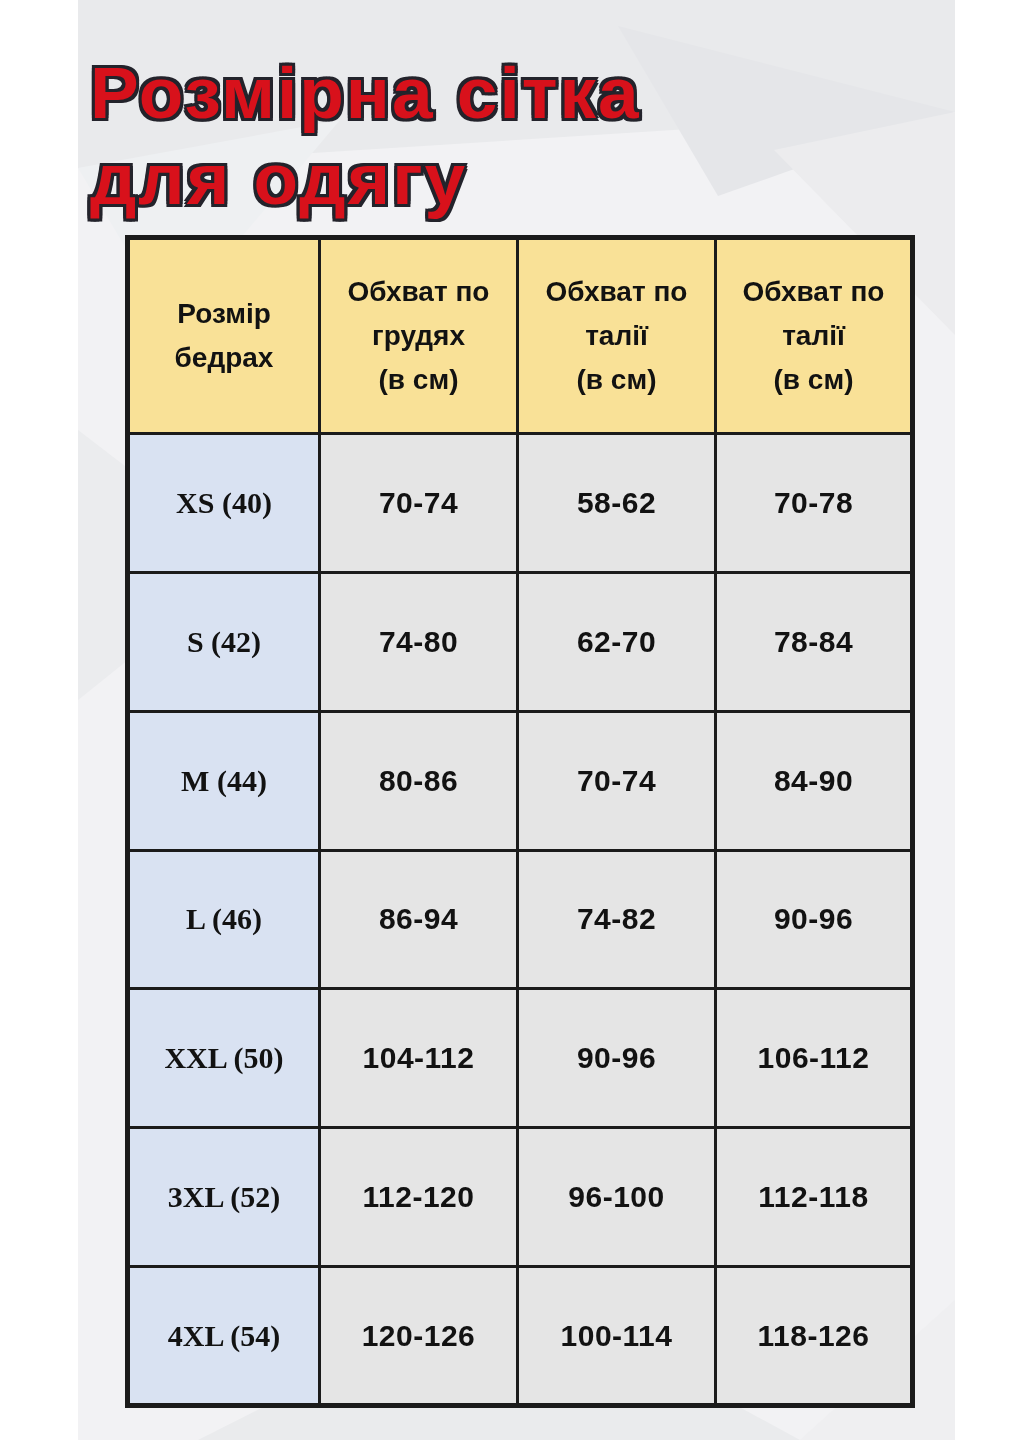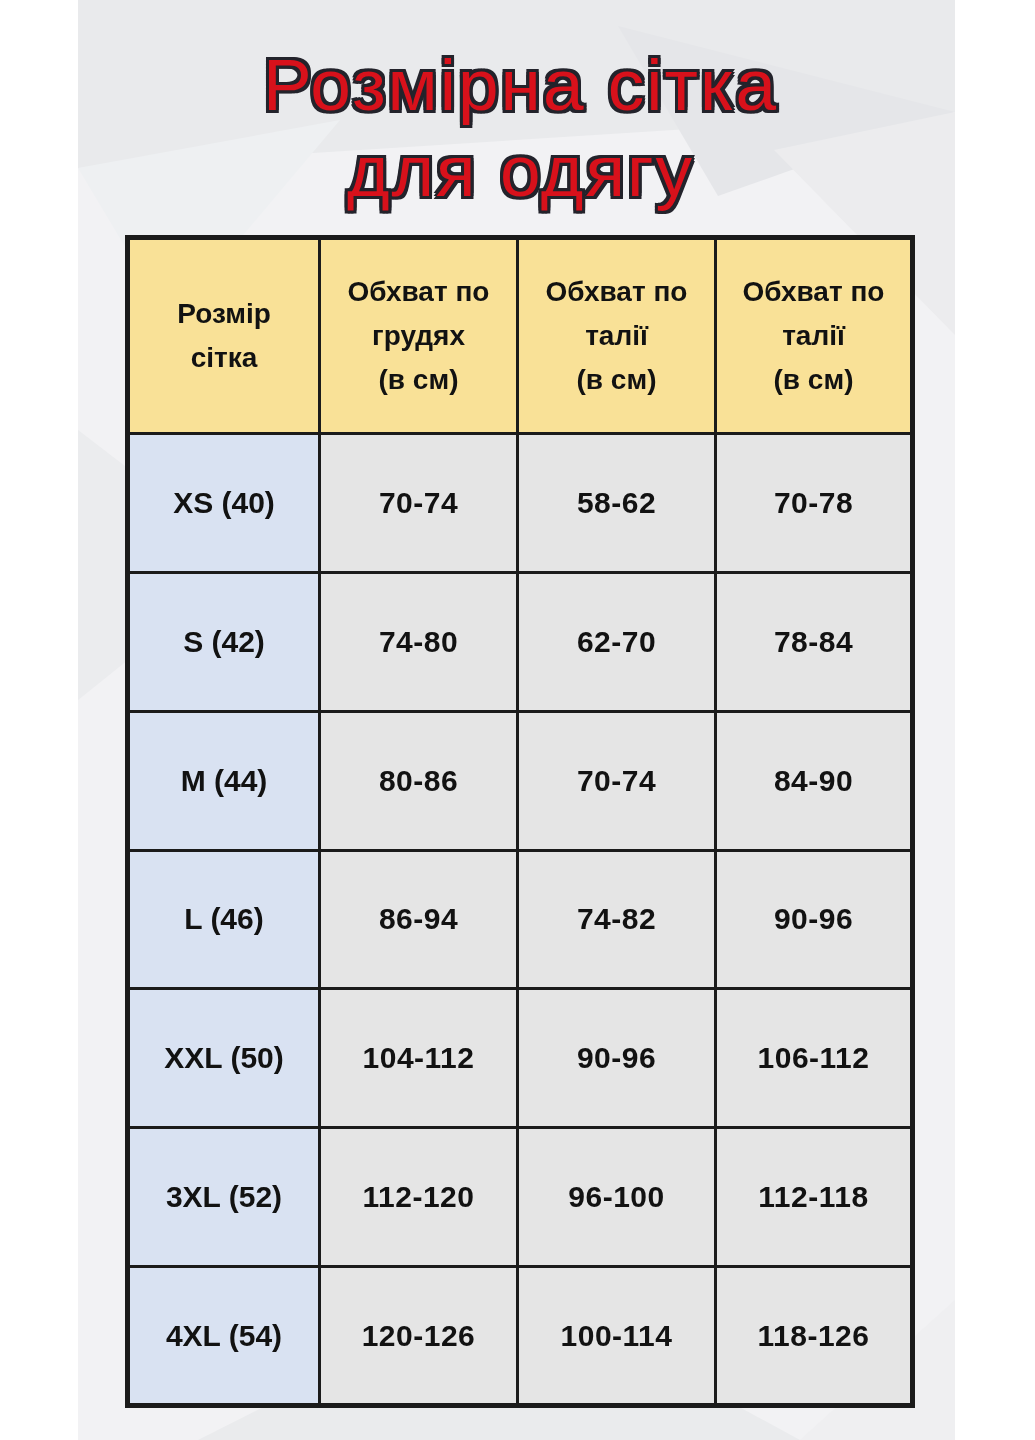--- a/index.html
+++ b/index.html
@@ -32,23 +32,23 @@
     left: 0;
     top: 0;
     width: 877px;
     height: 1440px;
   }
   .title {
     position: absolute;
     top: 38px;
     left: 0;
     width: 877px;
-    margin: 4px;
-    text-align: center;
-    font-weight: normal;
+    margin: 12px;
+    text-align: left;
+    font-weight: bold;
     font-size: 73px;
     line-height: 86px;
     letter-spacing: 2px;
     color: #d8111b;
     text-shadow:
       -3px -3px 0 #23232b,  3px -3px 0 #23232b,
       -3px  3px 0 #23232b,  3px  3px 0 #23232b,
       -3px  0   0 #23232b,  3px  0   0 #23232b,
        0   -3px 0 #23232b,  0    3px 0 #23232b;
   }
@@ -79,20 +79,21 @@
     font-size: 28px;
   }
   .size-table thead th span {
     display: block;
     line-height: 44px;
   }
   .size-table tbody tr { height: 97px; }
   .size-table tbody th {
     background: #d9e2f2;
     font-size: 30px;
+    font-family: Liberation Serif, serif;
   }
   .size-table tbody td {
     background: #e5e5e5;
     font-size: 30px;
     letter-spacing: 0.5px;
   }
 </style>
 </head>
 <body>
 
@@ -118,21 +119,21 @@
       <colgroup>
         <col style="width:192px">
         <col style="width:198px">
         <col style="width:198px">
         <col style="width:197px">
       </colgroup>
       <thead>
         <tr>
           <th>
             <span>Розмір</span>
-            <span>сітка</span>
+            <span>бедрах</span>
           </th>
           <th>
             <span>Обхват по</span>
             <span>грудях</span>
             <span>(в см)</span>
           </th>
           <th>
             <span>Обхват по</span>
             <span>талії</span>
             <span>(в см)</span>

